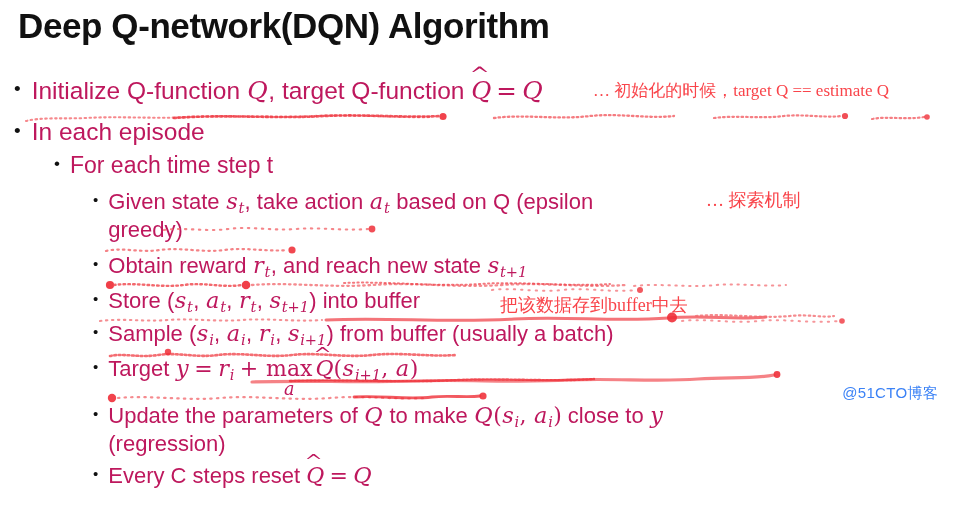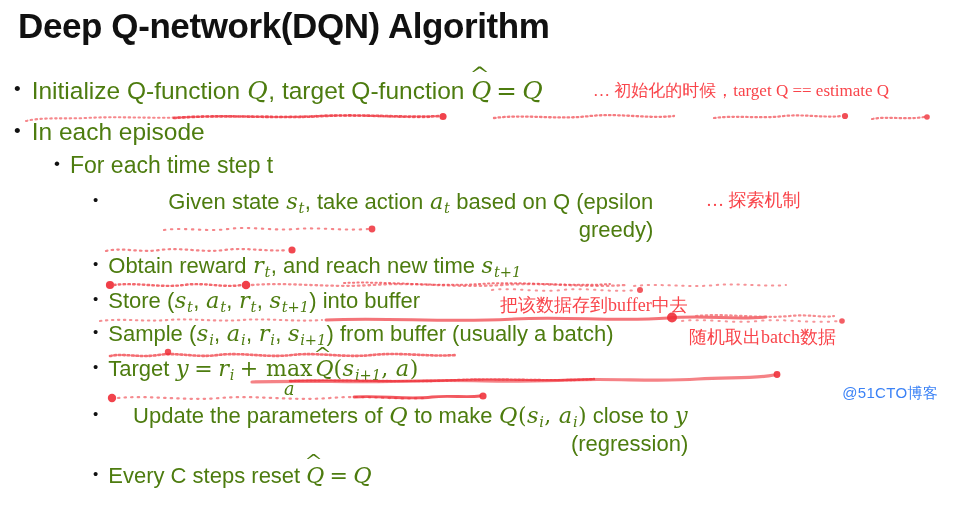--- a/index.html
+++ b/index.html
@@ -44,34 +44,34 @@
     white-space: nowrap;
   }
   .bullet .dot {
     display: inline-block;
     flex: 0 0 auto;
     color: #111111;
     line-height: 1;
   }
   .bullet .btext {
     display: inline-block;
-    color: #4d7c0f;
+    color: #be185d;
   }
 
   
   .lvl1 { left: 14px; font-size: 24.5px; }
   .lvl1 .dot { font-size: 19px; margin-right: 11px; margin-top: 3px; }
   
   .lvl2 { left: 54px; font-size: 23px; }
   .lvl2 .dot { font-size: 17px; margin-right: 10px; margin-top: 3px; }
   
   .lvl3 { left: 93px; font-size: 22px; }
   .lvl3 .dot { font-size: 15px; margin-right: 10px; margin-top: 4px; }
 
-  .wrap2 { white-space: normal; max-width: 600px; line-height: 1.18; text-align: right; }
+  .wrap2 { white-space: normal; max-width: 600px; line-height: 1.18; }
 
   
   .mi {
     font-family: "DejaVu Serif", serif;
     font-style: italic;
     font-size: 1.02em;
     padding: 0 0.5px;
   }
   .mup {
     font-family: "DejaVu Serif", serif;
@@ -176,21 +176,21 @@
     <span class="btext">For each time step t</span>
   </div>
 
   <div class="bullet lvl3" style="top:188px;">
     <span class="dot">•</span>
     <span class="btext wrap2" style="max-width:545px;"><span>Given state </span><span class="mi">s</span><span class="sub">t</span><span>, take action </span><span class="mi">a</span><span class="sub">t</span><span> based on Q (epsilon greedy)</span></span>
   </div>
 
   <div class="bullet lvl3" style="top:252px;">
     <span class="dot">•</span>
-    <span class="btext"><span>Obtain reward </span><span class="mi">r</span><span class="sub">t</span><span>, and reach new time </span><span class="mi">s</span><span class="sub">t+1</span></span>
+    <span class="btext"><span>Obtain reward </span><span class="mi">r</span><span class="sub">t</span><span>, and reach new state </span><span class="mi">s</span><span class="sub">t+1</span></span>
   </div>
 
   <div class="bullet lvl3" style="top:287px;">
     <span class="dot">•</span>
     <span class="btext"><span>Store (</span><span class="mi">s</span><span class="sub">t</span><span>, </span><span class="mi">a</span><span class="sub">t</span><span>, </span><span class="mi">r</span><span class="sub">t</span><span>, </span><span class="mi">s</span><span class="sub">t+1</span><span>) into buffer</span></span>
   </div>
 
   <div class="bullet lvl3" style="top:320px;">
     <span class="dot">•</span>
     <span class="btext"><span>Sample (</span><span class="mi">s</span><span class="sub">i</span><span>, </span><span class="mi">a</span><span class="sub">i</span><span>, </span><span class="mi">r</span><span class="sub">i</span><span>, </span><span class="mi">s</span><span class="sub">i+1</span><span>) from buffer (usually a batch)</span></span>
@@ -213,21 +213,20 @@
     <span class="dot">•</span>
     <span class="btext"><span>Every C steps reset </span><span class="hatq">Q</span><span class="eq">=</span><span class="mi">Q</span></span>
   </div>
 
   <div class="red-note" style="left:593px; top:79px; font-size:17px;">… 初始化的时候，target Q == estimate Q</div>
 
   <div class="red-note" style="left:500px; top:293px; font-size:18px;">把该数据存到buffer中去</div>
 
   <div class="red-note" style="left:706px; top:188px; font-size:18px;">…  探索机制</div>
 
-  <div class="red-note" style="left:689px; top:325px; font-size:18px;">随机取出batch数据</div>
 
   <div class="scribble" style="left:24px; top:110px;">
     <svg width="910" height="16" viewBox="0 0 910 16">
       <path d="M2,11 C18,7 40,9 62,8 C96,6 130,9 168,7 C206,5 248,8 290,6 C330,4 370,8 408,7" stroke="#f4676b" stroke-width="2.1" fill="none" stroke-linecap="round" stroke-dasharray="1.5 3.4" opacity="0.78"></path>
       <path d="M150,8 C200,4 252,9 300,6 C340,4 382,8 416,6" stroke="#ef3b44" stroke-width="2.6" fill="none" stroke-linecap="round" stroke-dasharray="2 2.6" opacity="0.85"></path>
       <circle cx="419" cy="6.5" r="3.6" fill="#ef2f38" opacity="0.9"></circle>
       <path d="M470,8 C500,4 534,10 566,6 C596,3 624,9 650,6" stroke="#f25a60" stroke-width="2.3" fill="none" stroke-linecap="round" stroke-dasharray="1.6 3" opacity="0.8"></path>
       <path d="M690,8 C712,5 736,9 760,6 C780,4 800,8 818,6" stroke="#f25a60" stroke-width="2.2" fill="none" stroke-linecap="round" stroke-dasharray="1.6 3" opacity="0.78"></path>
       <circle cx="821" cy="6" r="3.1" fill="#ef2f38" opacity="0.85"></circle>
       <path d="M848,9 C864,6 882,10 900,7" stroke="#f25a60" stroke-width="2.2" fill="none" stroke-linecap="round" stroke-dasharray="1.6 3" opacity="0.78"></path>

